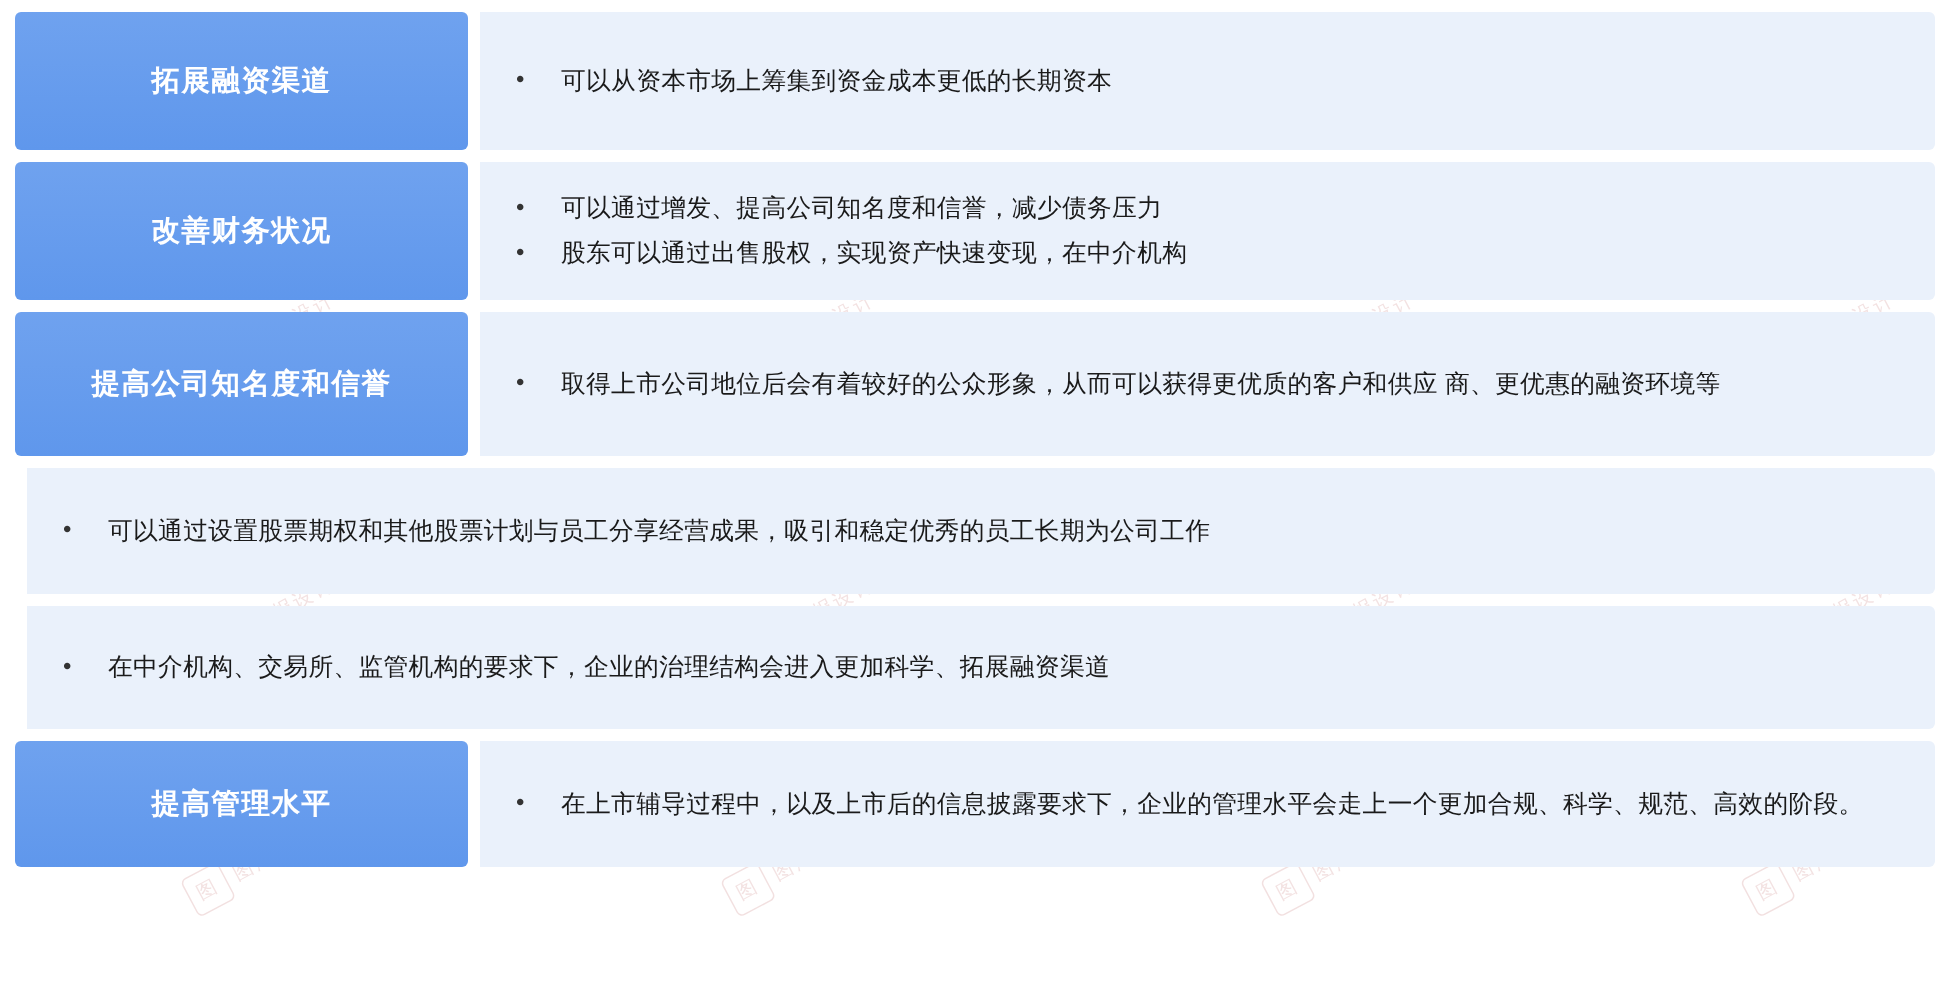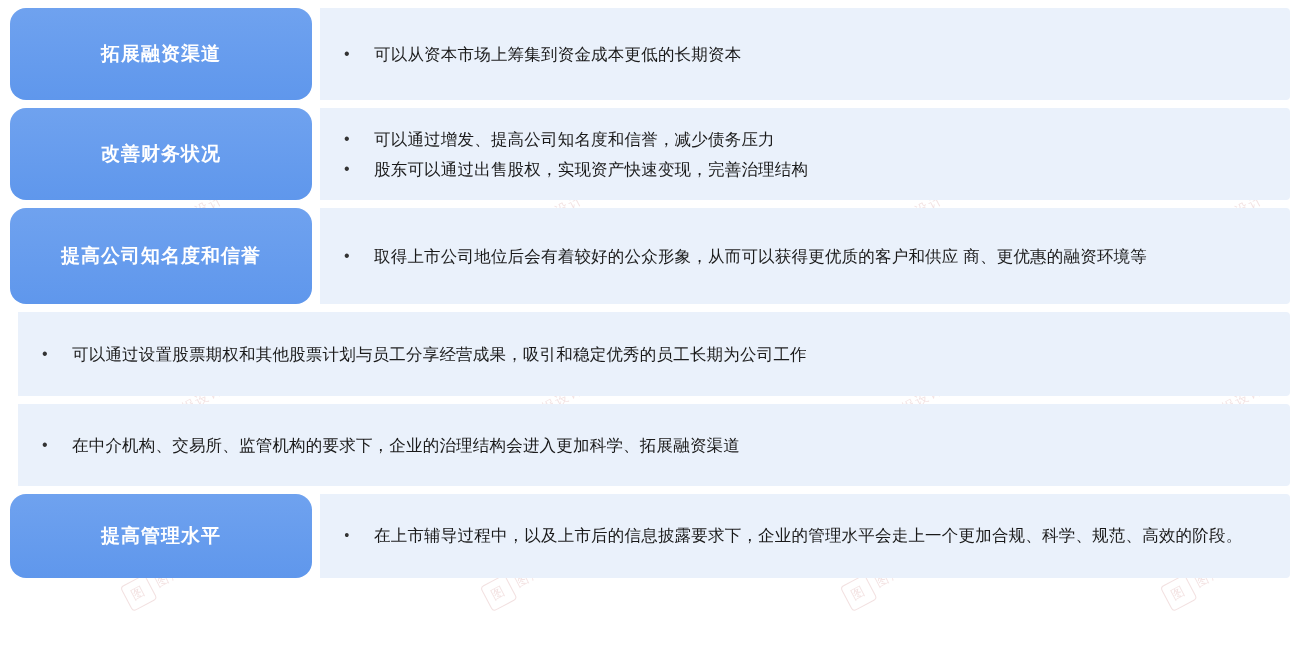--- a/index.html
+++ b/index.html
@@ -60,21 +60,21 @@
     box-sizing: border-box;
   }
   .row {
     display: flex;
     align-items: stretch;
     gap: 0;
   }
   .label-cell {
     width: 302px;
     min-width: 302px;
-    border-radius: 16px;
+    border-radius: 4px;
     background: linear-gradient(180deg, #6fa2ef 0%, #5f97ec 100%);
     color: #ffffff;
     display: flex;
     align-items: center;
     justify-content: center;
     text-align: center;
     font-size: 19px;
     font-weight: bold;
     letter-spacing: 1px;
     box-sizing: border-box;
@@ -113,21 +113,21 @@
   .bullet-text {
     flex: 1;
   }
 
   
   .h1 { height: 92px; }
   .h2 { height: 92px; }
   .h3 { height: 96px; }
   .h4 { height: 84px; }
   .h5 { height: 82px; }
-  .h6 { height: 84px; font-family: Liberation Serif, serif; }
+  .h6 { height: 84px; }
 </style>
 </head>
 <body>
 
 <div id="board">
 
   <div class="watermarks">
       <div class="wm" style="left: 120px; top: 30px;"><span class="wm-mark">图</span><span class="wm-text">图海报设计</span></div>
       <div class="wm" style="left: 480px; top: 30px;"><span class="wm-mark">图</span><span class="wm-text">图海报设计</span></div>
       <div class="wm" style="left: 840px; top: 30px;"><span class="wm-mark">图</span><span class="wm-text">图海报设计</span></div>
@@ -164,21 +164,21 @@
       <div class="label-cell h2">
         <span>改善财务状况</span>
       </div>
       <div class="content-cell h2">
         <div class="bullet-line">
           <span class="bullet-dot">•</span>
           <span class="bullet-text">可以通过增发、提高公司知名度和信誉，减少债务压力</span>
         </div>
         <div class="bullet-line">
           <span class="bullet-dot">•</span>
-          <span class="bullet-text">股东可以通过出售股权，实现资产快速变现，完善治理结构</span>
+          <span class="bullet-text">股东可以通过出售股权，实现资产快速变现，在中介机构</span>
         </div>
       </div>
     </div>
 
     <div class="row">
       <div class="label-cell h3">
         <span>提高公司知名度和信誉</span>
       </div>
       <div class="content-cell h3">
         <div class="bullet-line">

